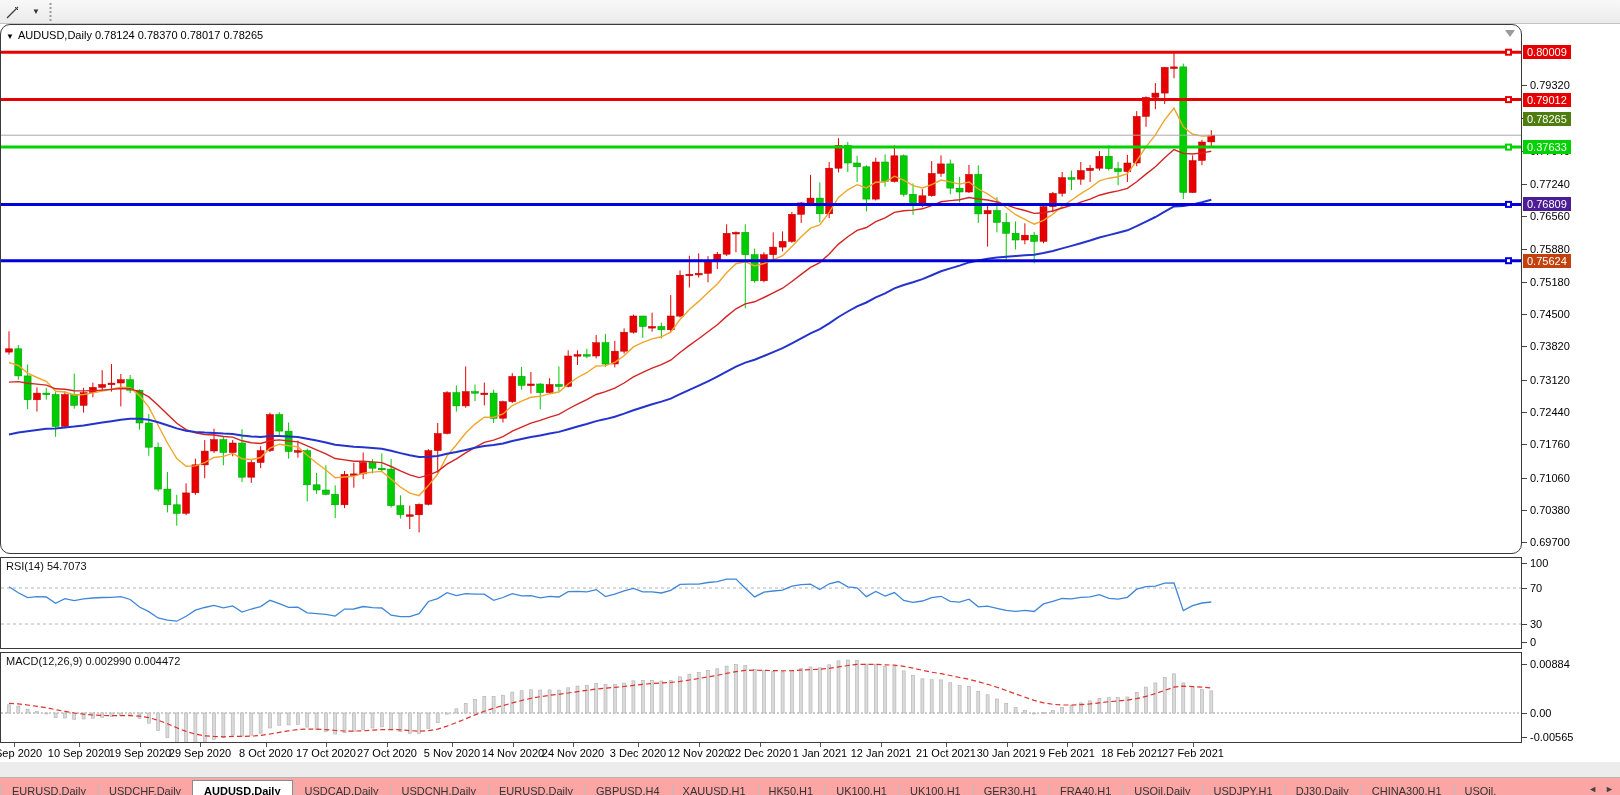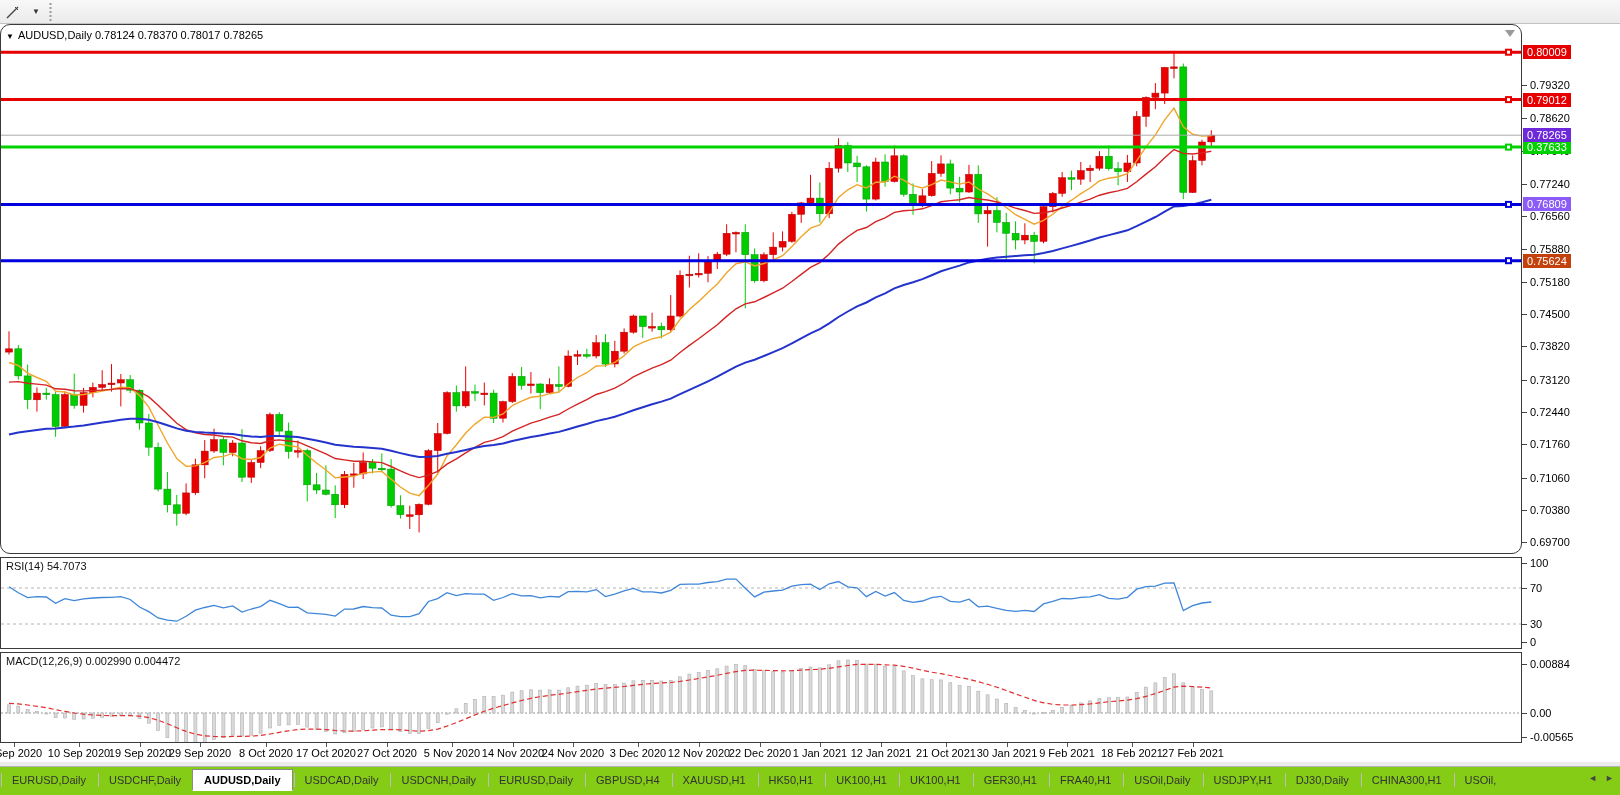--- a/index.html
+++ b/index.html
@@ -36,21 +36,21 @@
   .date-tick { position:absolute; top:0; width:1px; height:4px; background:#555; }
 
   
   #price-axis { position:absolute; left:1522px; top:0; width:98px; height:738px; background:#fff; }
   .ptick { position:absolute; left:0; padding-left:8px; color:#000; white-space:nowrap; height:12px; line-height:12px; }
   .ptick::before { content:""; position:absolute; left:0; top:6px; width:5px; height:1px; background:#444; }
   .pbadge { position:absolute; left:1px; height:14px; line-height:14px; padding:0 4px;
             color:#fff; white-space:nowrap; z-index:3; }
 
   
-  #bottom-bar { position:absolute; left:0; bottom:0; width:1620px; height:29px; background:#84cc16;
+  #bottom-bar { position:absolute; left:0; bottom:0; width:1620px; height:18px; background:#fca5a5;
                 border-top:1px solid #b5b5b5; }
   #tab-row { position:absolute; left:0; top:2px; width:1620px; height:22px; display:flex; overflow:hidden; }
   .tab { flex:0 0 auto; display:flex; align-items:center; padding:0 11px; color:#333;
          border-left:1px solid transparent; position:relative; }
   .tab:not(.active)::before { content:""; position:absolute; left:0; top:4px; bottom:4px; width:1px; background:#bdbdbd; }
   .tab.active { background:#fff; border:1px solid #8a8a8a; border-bottom:1px solid #fff;
                 font-weight:bold; color:#000; z-index:2; }
   .tab.active::before { display:none; }
   #tab-scroll { position:absolute; right:2px; top:4px; display:flex; z-index:4; }
   #tab-scroll span { font-size:9px; color:#444; padding:2px 4px; }
@@ -567,23 +567,23 @@
       <div class="ptick" style="top:316px">0.73820</div>
       <div class="ptick" style="top:350px">0.73120</div>
       <div class="ptick" style="top:382px">0.72440</div>
       <div class="ptick" style="top:414px">0.71760</div>
       <div class="ptick" style="top:448px">0.71060</div>
       <div class="ptick" style="top:480px">0.70380</div>
       <div class="ptick" style="top:512px">0.69700</div>
       <div class="pbadge" style="top:21px;background:#e60000">0.80009</div>
       <div class="pbadge" style="top:69px;background:#e60000">0.79012</div>
       <div class="pbadge" style="top:116px;background:#00d200">0.37633</div>
-      <div class="pbadge" style="top:173px;background:#8b5cf6">0.76809</div>
+      <div class="pbadge" style="top:173px;background:#4c1d95">0.76809</div>
       <div class="pbadge" style="top:230px;background:#c2410c">0.75624</div>
-      <div class="pbadge" style="top:104px;background:#6d28d9">0.78265</div>
+      <div class="pbadge" style="top:88px;background:#4d7c0f">0.78265</div>
       <div class="ptick" style="top:533px">100</div>
       <div class="ptick" style="top:558px">70</div>
       <div class="ptick" style="top:594px">30</div>
       <div class="ptick" style="top:612px">0</div>
       <div class="ptick" style="top:634px">0.00884</div>
       <div class="ptick" style="top:683px">0.00</div>
       <div class="ptick" style="top:707px">-0.00565</div>
     </div>
 </div>
 

